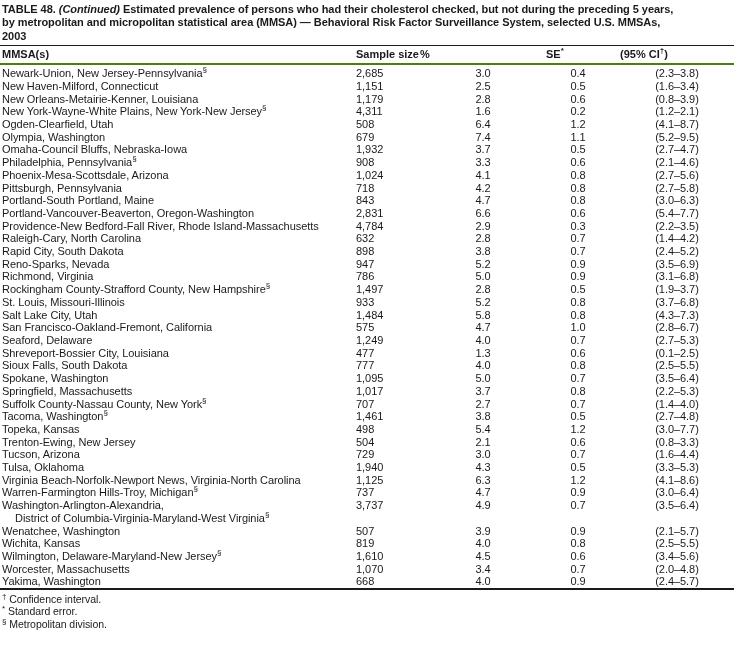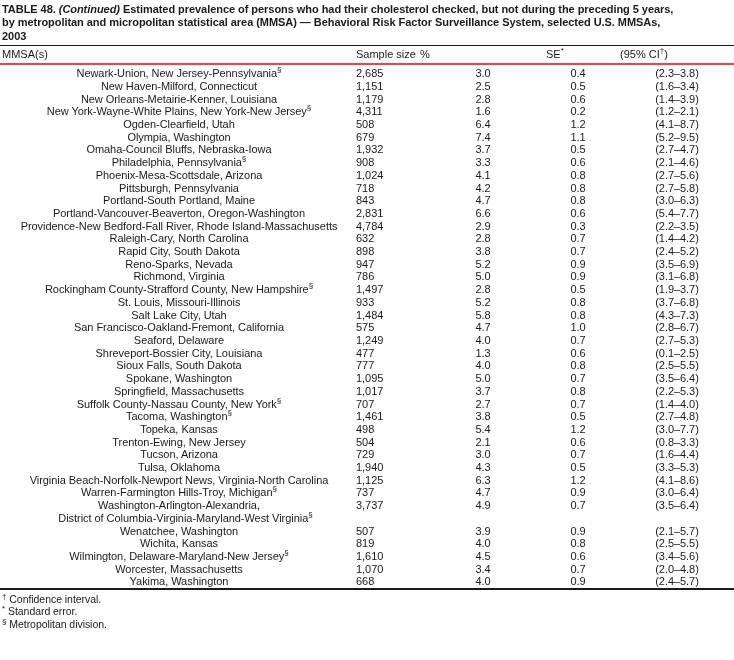--- a/index.html
+++ b/index.html
@@ -19,32 +19,32 @@
   .tline{white-space:nowrap;overflow:hidden}
   .tbi{font-style:italic}
 
   
   table.data-table{
     width:734px;border-collapse:collapse;table-layout:fixed;
     font-size:11px;border-bottom:2px solid #1a1a1a;
   }
   col.w0{width:356px}col.w1{width:64px}col.w2{width:126px}col.w3{width:64px}col.w4{width:124px}
   thead th{
-    font-weight:normal;border-bottom:2px solid #ef4444;
+    font-weight:bold;border-bottom:2px solid #4d7c0f;
     padding:2px 0 3px 0;white-space:nowrap;font-size:11px;margin-top:40px;
   }
   th.c0{text-align:left;padding-left:2px}
   th.c1,th.c2,th.c3{text-align:left}
   th.c4{text-align:left;padding-left:10px}
   tbody td{
     padding:0;vertical-align:top;line-height:12.7px;white-space:nowrap;
     letter-spacing:-0.05px;
   }
   tbody tr:first-child td{padding-top:2px}
-  td.c0{text-align:center;padding-left:2px}
+  td.c0{text-align:left;padding-left:2px}
   td.c1{text-align:left;padding-right:22px}
   td.c2,td.c3{text-align:center}
   td.c4{text-align:center;padding-left:10px}
   .indent{padding-left:13px}
   sup.mk{font-size:8px;line-height:0;vertical-align:super;letter-spacing:0}
 
   
   .footnotes{font-size:10.5px;line-height:12.4px;padding:3px 2px 0 2px;letter-spacing:-0.05px}
   .fn{white-space:nowrap}
   .fn sup.mk{font-size:8px}
@@ -96,21 +96,21 @@
           <td class="c3">0.5</td>
           <td class="c4">(1.6–3.4)</td>
         </tr>
         <tr>
           <td class="c0">
             <div>New Orleans-Metairie-Kenner, Louisiana</div>
           </td>
           <td class="c1">1,179</td>
           <td class="c2">2.8</td>
           <td class="c3">0.6</td>
-          <td class="c4">(1.4–3.9)</td>
+          <td class="c4">(0.8–3.9)</td>
         </tr>
         <tr>
           <td class="c0">
             <div>New York-Wayne-White Plains, New York-New Jersey<sup class="mk">§</sup></div>
           </td>
           <td class="c1">4,311</td>
           <td class="c2">1.6</td>
           <td class="c3">0.2</td>
           <td class="c4">(1.2–2.1)</td>
         </tr>

